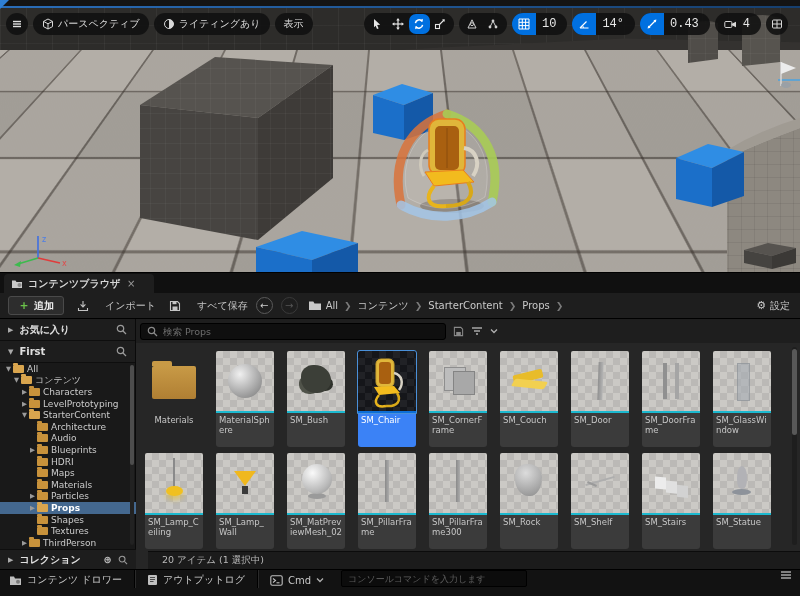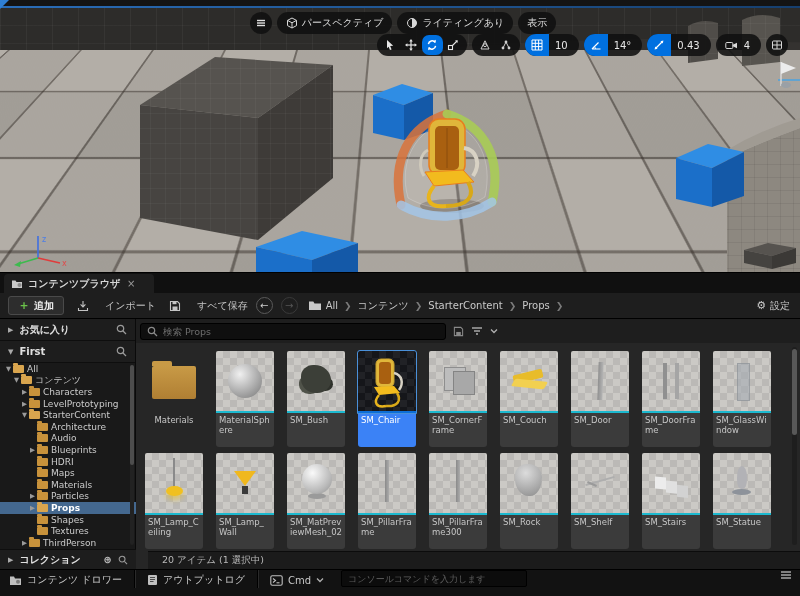--- a/index.html
+++ b/index.html
@@ -23,33 +23,33 @@
     transform:perspective(430px) rotateX(51deg); transform-origin:50% 0;
     background-color:#b3aea7;
     background-image:
       repeating-linear-gradient(90deg, rgba(0,0,0,.05) 0 72px, rgba(0,0,0,0) 72px 144px),
       repeating-linear-gradient(0deg, rgba(0,0,0,.05) 0 72px, rgba(0,0,0,0) 72px 144px),
       repeating-linear-gradient(0deg, rgba(55,48,42,.5) 0 2px, transparent 2px 72px),
       repeating-linear-gradient(90deg, rgba(55,48,42,.5) 0 2px, transparent 2px 72px); }
   .scene-svg { position:absolute; left:0; top:8px; width:800px; height:264px; z-index:2; }
 
   
-  .vp-tb { position:absolute; top:12px; left:0; width:100%; height:24px; z-index:10; display:flex; align-items:center;flex-direction:column; }
+  .vp-tb { position:absolute; top:12px; left:0; width:100%; height:24px; z-index:10; display:flex; align-items:center; }
   .vp-left { display:flex; align-items:center; gap:5px; margin-left:6px; }
   .vp-right { display:flex; align-items:center; gap:5px; margin-left:auto; margin-right:12px; }
   .pill { display:inline-flex; align-items:center; gap:4px; background:rgba(16,16,16,.88);
     border-radius:11px; height:22px; padding:0 9px; color:#dcdcdc; font-size:10px; white-space:nowrap; }
   .circlebtn { width:22px; height:22px; border-radius:50%; background:rgba(16,16,16,.88);
     display:flex; align-items:center; justify-content:center; }
   .toolpill { padding:0 3px; gap:0; }
   .tcell { width:21px; height:20px; display:flex; align-items:center; justify-content:center; border-radius:7px; }
   .tcell.active { background:#0070E0; }
   .snapcell { background:#0070E0; height:22px; display:flex; align-items:center; justify-content:center;
     border-radius:11px 0 0 11px; padding:0 6px; margin-left:-9px; }
-  .snapval { font-size:10px; color:#e8e8e8; padding:0 2px; }
+  .snapval { font-size:12px; color:#e8e8e8; padding:0 2px;font-family:Liberation Mono, monospace; }
 
   
   .axis { position:absolute; left:10px; bottom:4px; z-index:9; }
 
   
   .cb { position:absolute; left:0; top:272px; width:800px; height:324px; background:#1b1b1b; border-top:1px solid #000; }
   .tabbar { position:absolute; left:0; top:0; width:100%; height:20px; background:#101010; }
   .tab { position:absolute; left:4px; top:1px; width:150px; height:19px; background:#1e1e1e;
     border-radius:4px 4px 0 0; display:flex; align-items:center; gap:5px; padding:0 7px; }
   .tab-title { font-size:10px; color:#d6d6d6; font-weight:bold; }

